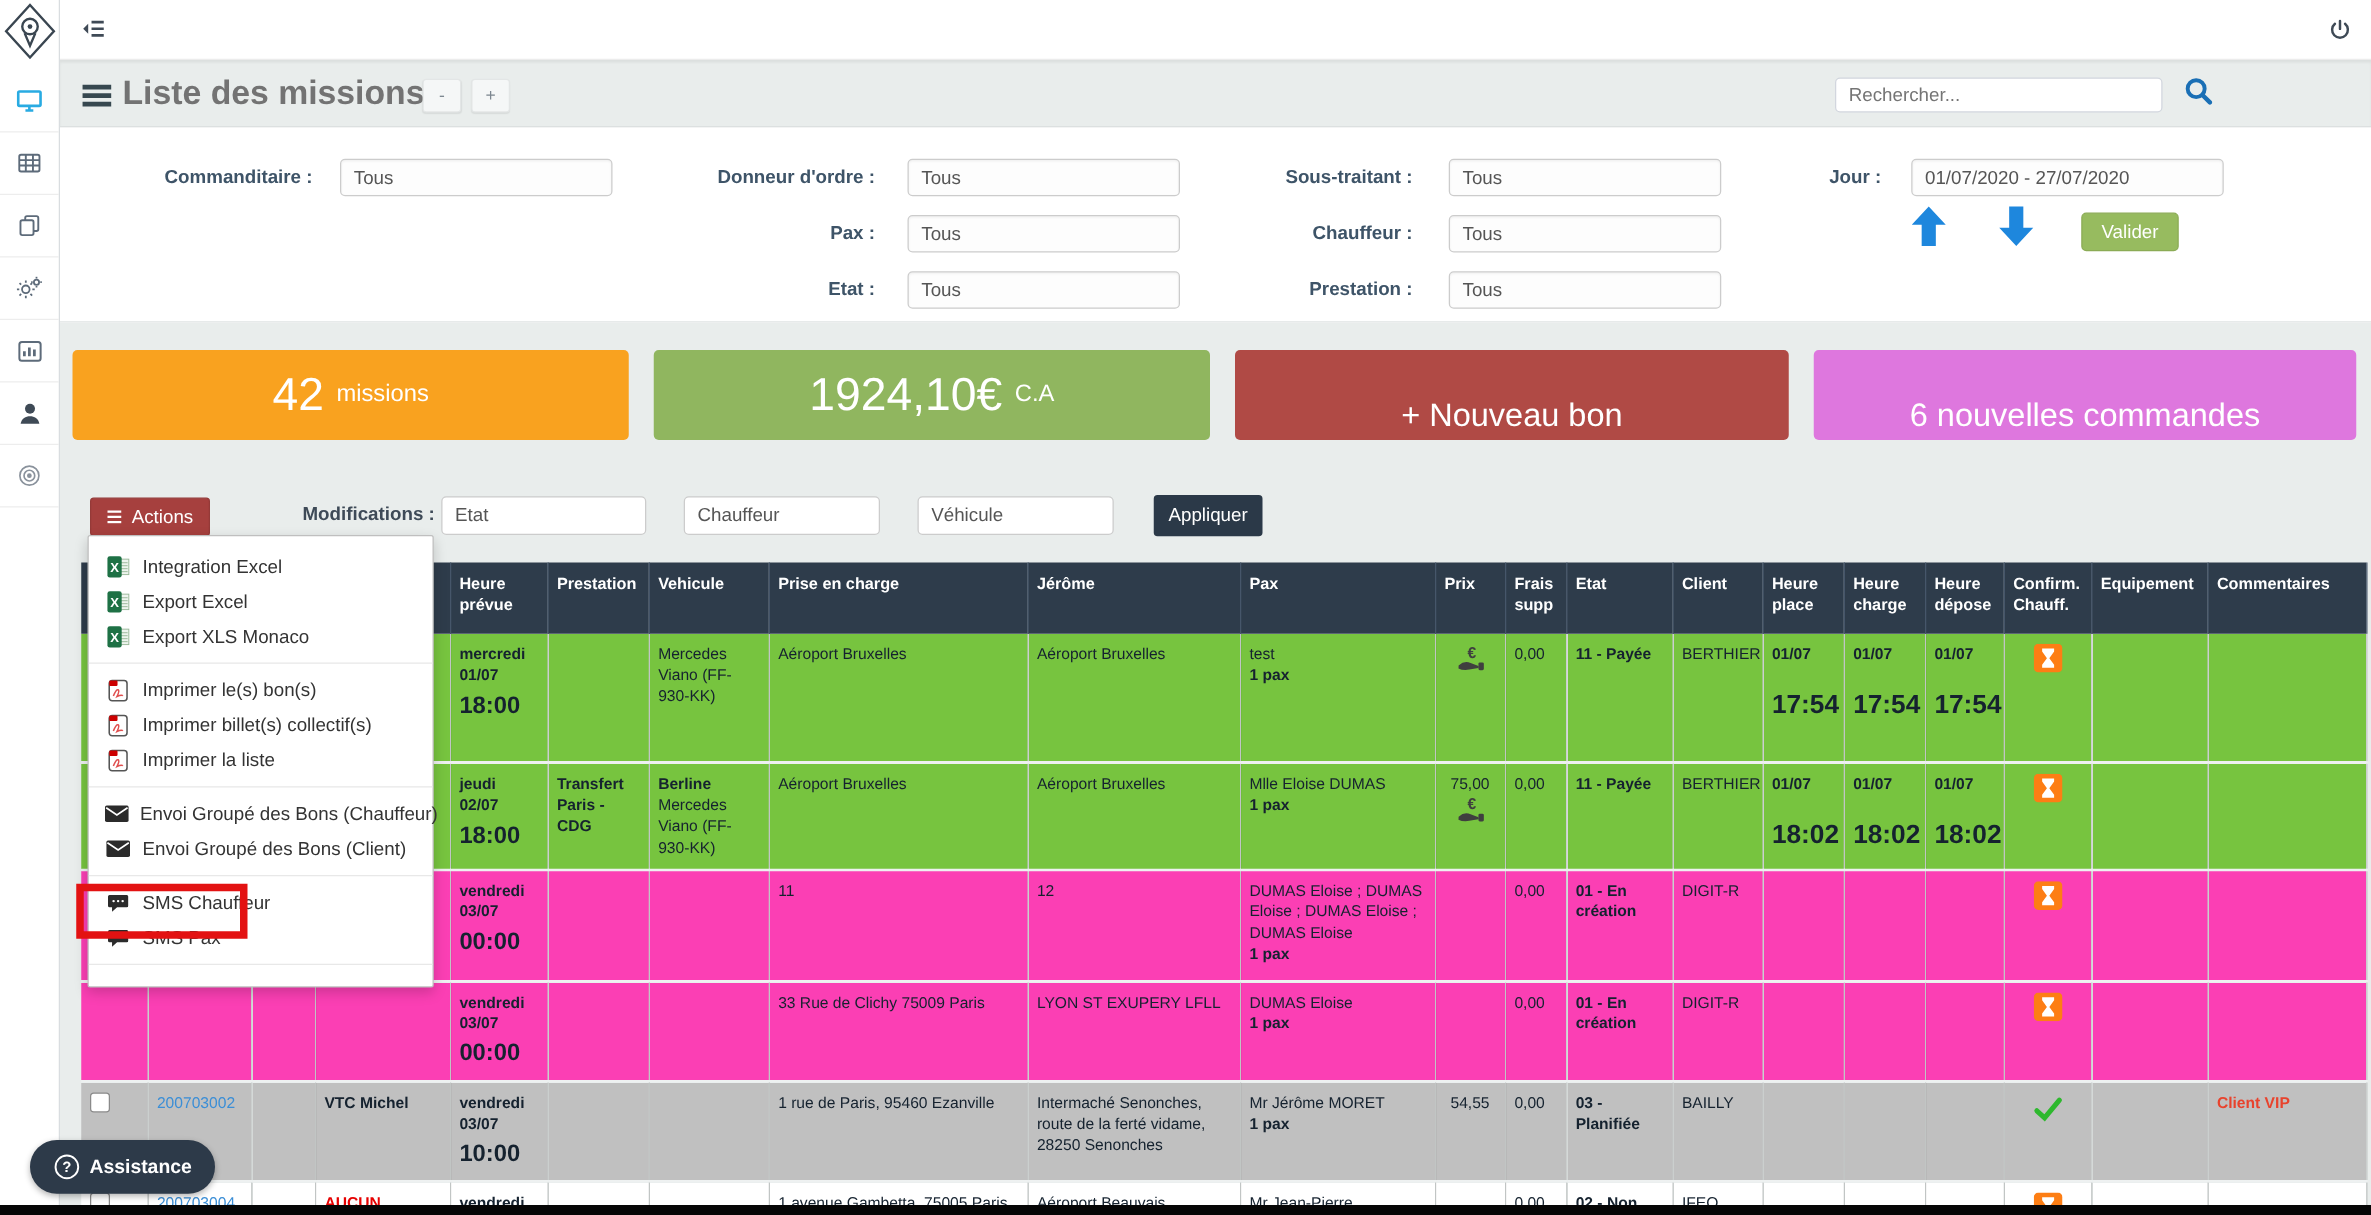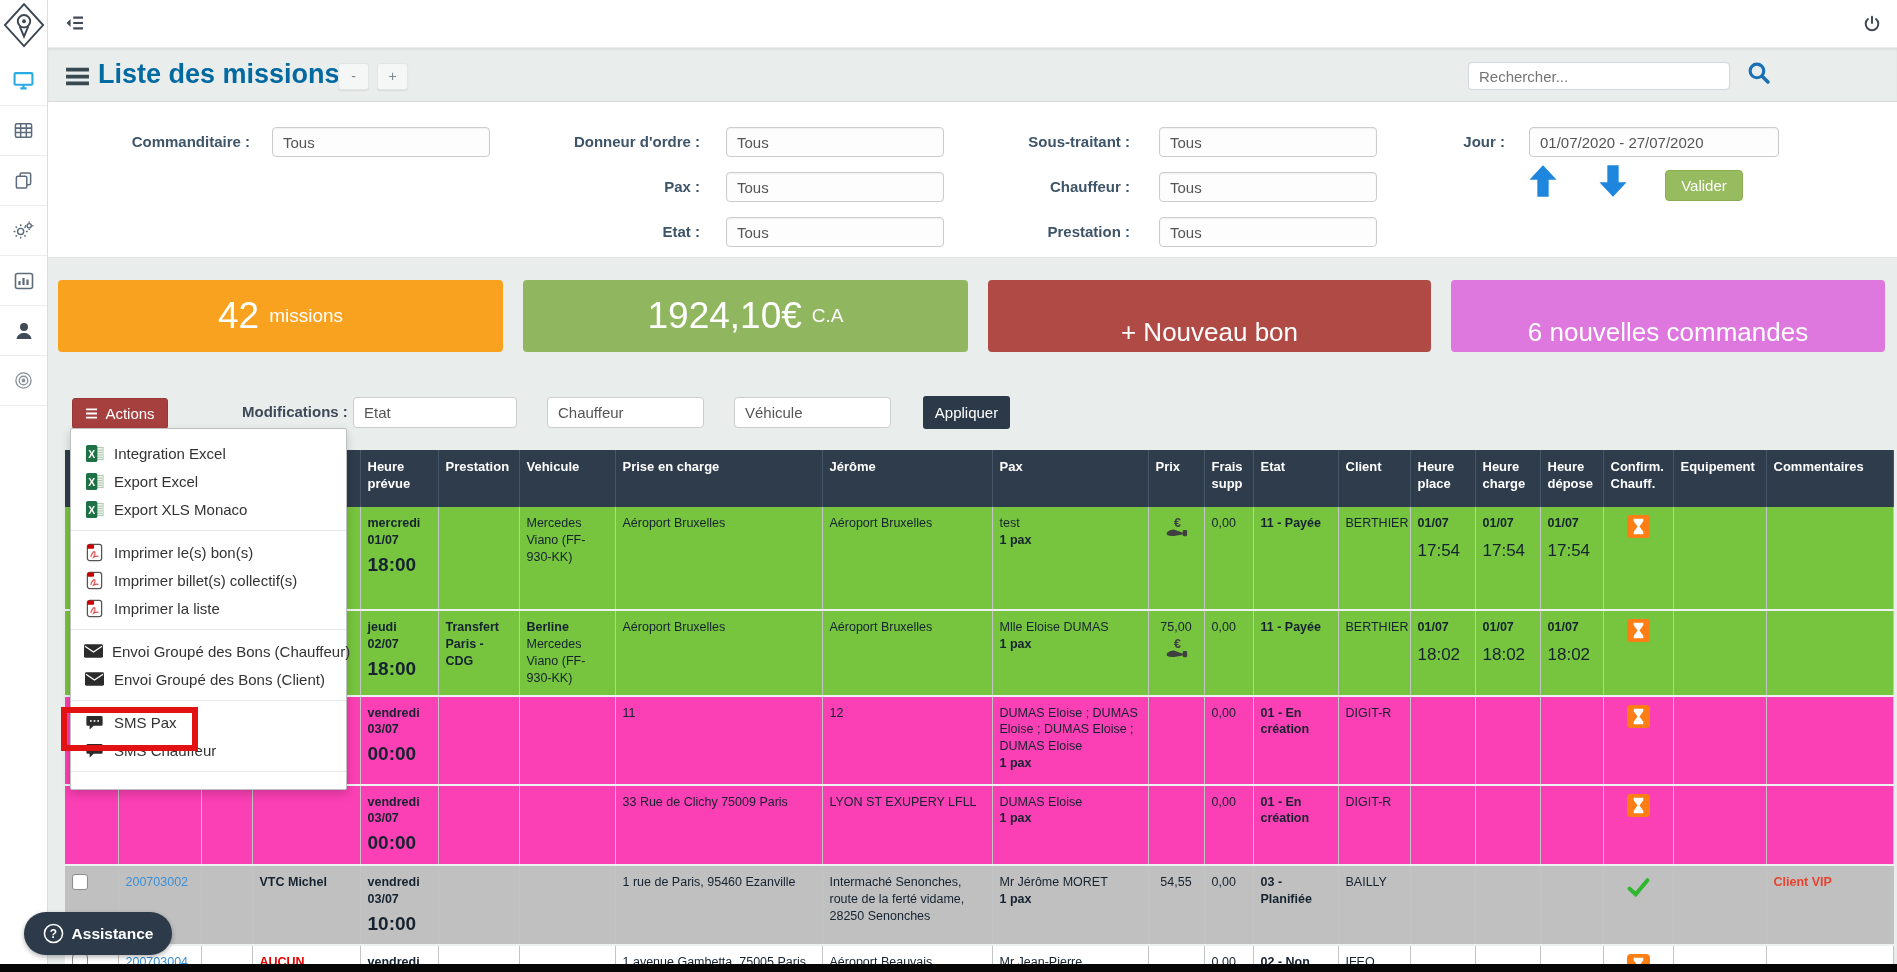--- a/index.html
+++ b/index.html
@@ -14,21 +14,21 @@
   .sicon { height:50px; display:flex; align-items:center; justify-content:center; border-bottom:1px solid #ededed; cursor:pointer; }
 
   
   .topbar { position:absolute; left:48px; top:0; width:1849px; height:48px; background:#fff; border-bottom:1px solid #ececec; z-index:5; }
   .toggle { position:absolute; left:17px; top:15px; cursor:pointer; }
   .power { position:absolute; right:16px; top:15px; cursor:pointer; }
 
   
   .pagehead { position:absolute; left:48px; top:48px; width:1849px; height:54px; background:#e9edec; border-bottom:1px solid #d7dbdb; box-shadow:inset 0 2px 2px rgba(0,0,0,.06); z-index:5; }
   .title-icon { position:absolute; left:17px; top:19px; }
-  .page-title { position:absolute; left:50px; top:11px; font-size:27px; color:#0369a1; white-space:nowrap; }
+  .page-title { position:absolute; left:50px; top:11px; font-size:27px; color:#737373; white-space:nowrap; }
   .zbtn { position:absolute; top:15px; width:31px; height:27px; background:#f5f7f7; border:1px solid #e3e6e6; border-radius:3px; color:#7d8790; font-size:14px; text-align:center; line-height:25px; cursor:pointer; box-shadow:0 1px 1px rgba(0,0,0,.08); }
   .zbtn.minus { left:290px; }
   .zbtn.plus { left:329px; }
   .search-box { position:absolute; left:1420px; top:14px; width:262px; height:28px; border:1px solid #d2d6de; border-radius:4px; background:#fff; font-size:15px; color:#777; padding:0 10px; font-family:"Liberation Sans",sans-serif; }
   .search-ic { position:absolute; left:1699px; top:13px; cursor:pointer; }
 
   
   .filters { position:absolute; left:48px; top:102px; width:1849px; height:156px; background:#fff; border-bottom:1px solid #dfe3e3; z-index:5; }
   .flabel { position:absolute; width:200px; text-align:right; font-size:15px; font-weight:bold; color:#3e5468; line-height:30px; }
   .finput { position:absolute; height:30px; border:1px solid #ccc; border-radius:4px; background:#fdfdfd; font-size:15px; color:#555; padding:0 10px; font-family:"Liberation Sans",sans-serif; box-shadow:inset 0 1px 2px rgba(0,0,0,.06); }
@@ -57,21 +57,21 @@
   tr.r-green td { background:#77c43f; }
   tr.r-pink td { background:#fb3fb4; }
   tr.r-gray td { background:#c0c0c0; }
   tr.r-white td { background:#ffffff; }
   .day { font-weight:bold; }
   .btime { font-weight:bold; font-size:19px; margin-top:3px; }
   .chf { font-weight:bold; }
   .chf.red { color:#e60000; }
   .mnum { color:#3b8ed6; text-decoration:none; cursor:pointer; }
   .hd { font-weight:bold; }
-  .ht { font-weight:normal; font-size:17px; margin-top:8px; }
+  .ht { font-weight:bold; font-size:21px; margin-top:18px; }
   .vip { color:#e8432d; font-weight:bold; }
   .cb { width:16px; height:16px; background:#fff; border:1px solid #8a8a8a; border-radius:3px; cursor:pointer; }
   .td-center { text-align:center; }
 
   
   .menu { position:absolute; left:70px; top:428px; width:277px; background:#fff; border:1px solid #bfbfbf; box-shadow:0 4px 10px rgba(0,0,0,.18); border-radius:2px; padding:10px 0; z-index:50; }
   .mitem { height:28px; display:flex; align-items:center; gap:9px; padding:0 13px; font-size:15px; color:#333; cursor:pointer; white-space:nowrap; }
   .mitem .mic { width:21px; display:flex; justify-content:center; }
   .mdiv { border-top:1px solid #e8e8e8; margin:7px 0; }
   .redbox { position:absolute; left:61px; top:707px; width:137px; height:44px; border:6px solid #e31212; z-index:60; pointer-events:none; }
@@ -623,32 +623,32 @@
       <div class="mdiv"></div>
       <div class="mitem">
         <span class="mic">
           <svg viewBox="0 0 21 18" width="17" height="15">
             <path d="M2 1h17a1.5 1.5 0 0 1 1.5 1.5v9a1.5 1.5 0 0 1-1.5 1.5H9.5l-5 4.5V13H2A1.5 1.5 0 0 1 .5 11.5v-9A1.5 1.5 0 0 1 2 1z" fill="#2b2b2b"></path>
             <circle cx="6" cy="7" r="1.2" fill="#fff"></circle>
             <circle cx="10.5" cy="7" r="1.2" fill="#fff"></circle>
             <circle cx="15" cy="7" r="1.2" fill="#fff"></circle>
           </svg>
         </span>
-        <span>SMS Pax</span>
+        <span>SMS Chauffeur</span>
       </div>
       <div class="mitem">
         <span class="mic">
           <svg viewBox="0 0 21 18" width="17" height="15">
             <path d="M2 1h17a1.5 1.5 0 0 1 1.5 1.5v9a1.5 1.5 0 0 1-1.5 1.5H9.5l-5 4.5V13H2A1.5 1.5 0 0 1 .5 11.5v-9A1.5 1.5 0 0 1 2 1z" fill="#2b2b2b"></path>
             <circle cx="6" cy="7" r="1.2" fill="#fff"></circle>
             <circle cx="10.5" cy="7" r="1.2" fill="#fff"></circle>
             <circle cx="15" cy="7" r="1.2" fill="#fff"></circle>
           </svg>
         </span>
-        <span>SMS Chauffeur</span>
+        <span>SMS Pax</span>
       </div>
       <div class="mdiv"></div>
     </div>
   <div class="redbox"></div>
 
   <div class="assist">
     <svg viewBox="0 0 22 22" width="21" height="21">
         <circle cx="11" cy="11" r="9.5" fill="none" stroke="#fff" stroke-width="1.6"></circle>
         <text x="11" y="15.5" font-size="12.5" font-weight="bold" fill="#fff" text-anchor="middle" font-family="Liberation Sans,sans-serif">?</text>
       </svg>

